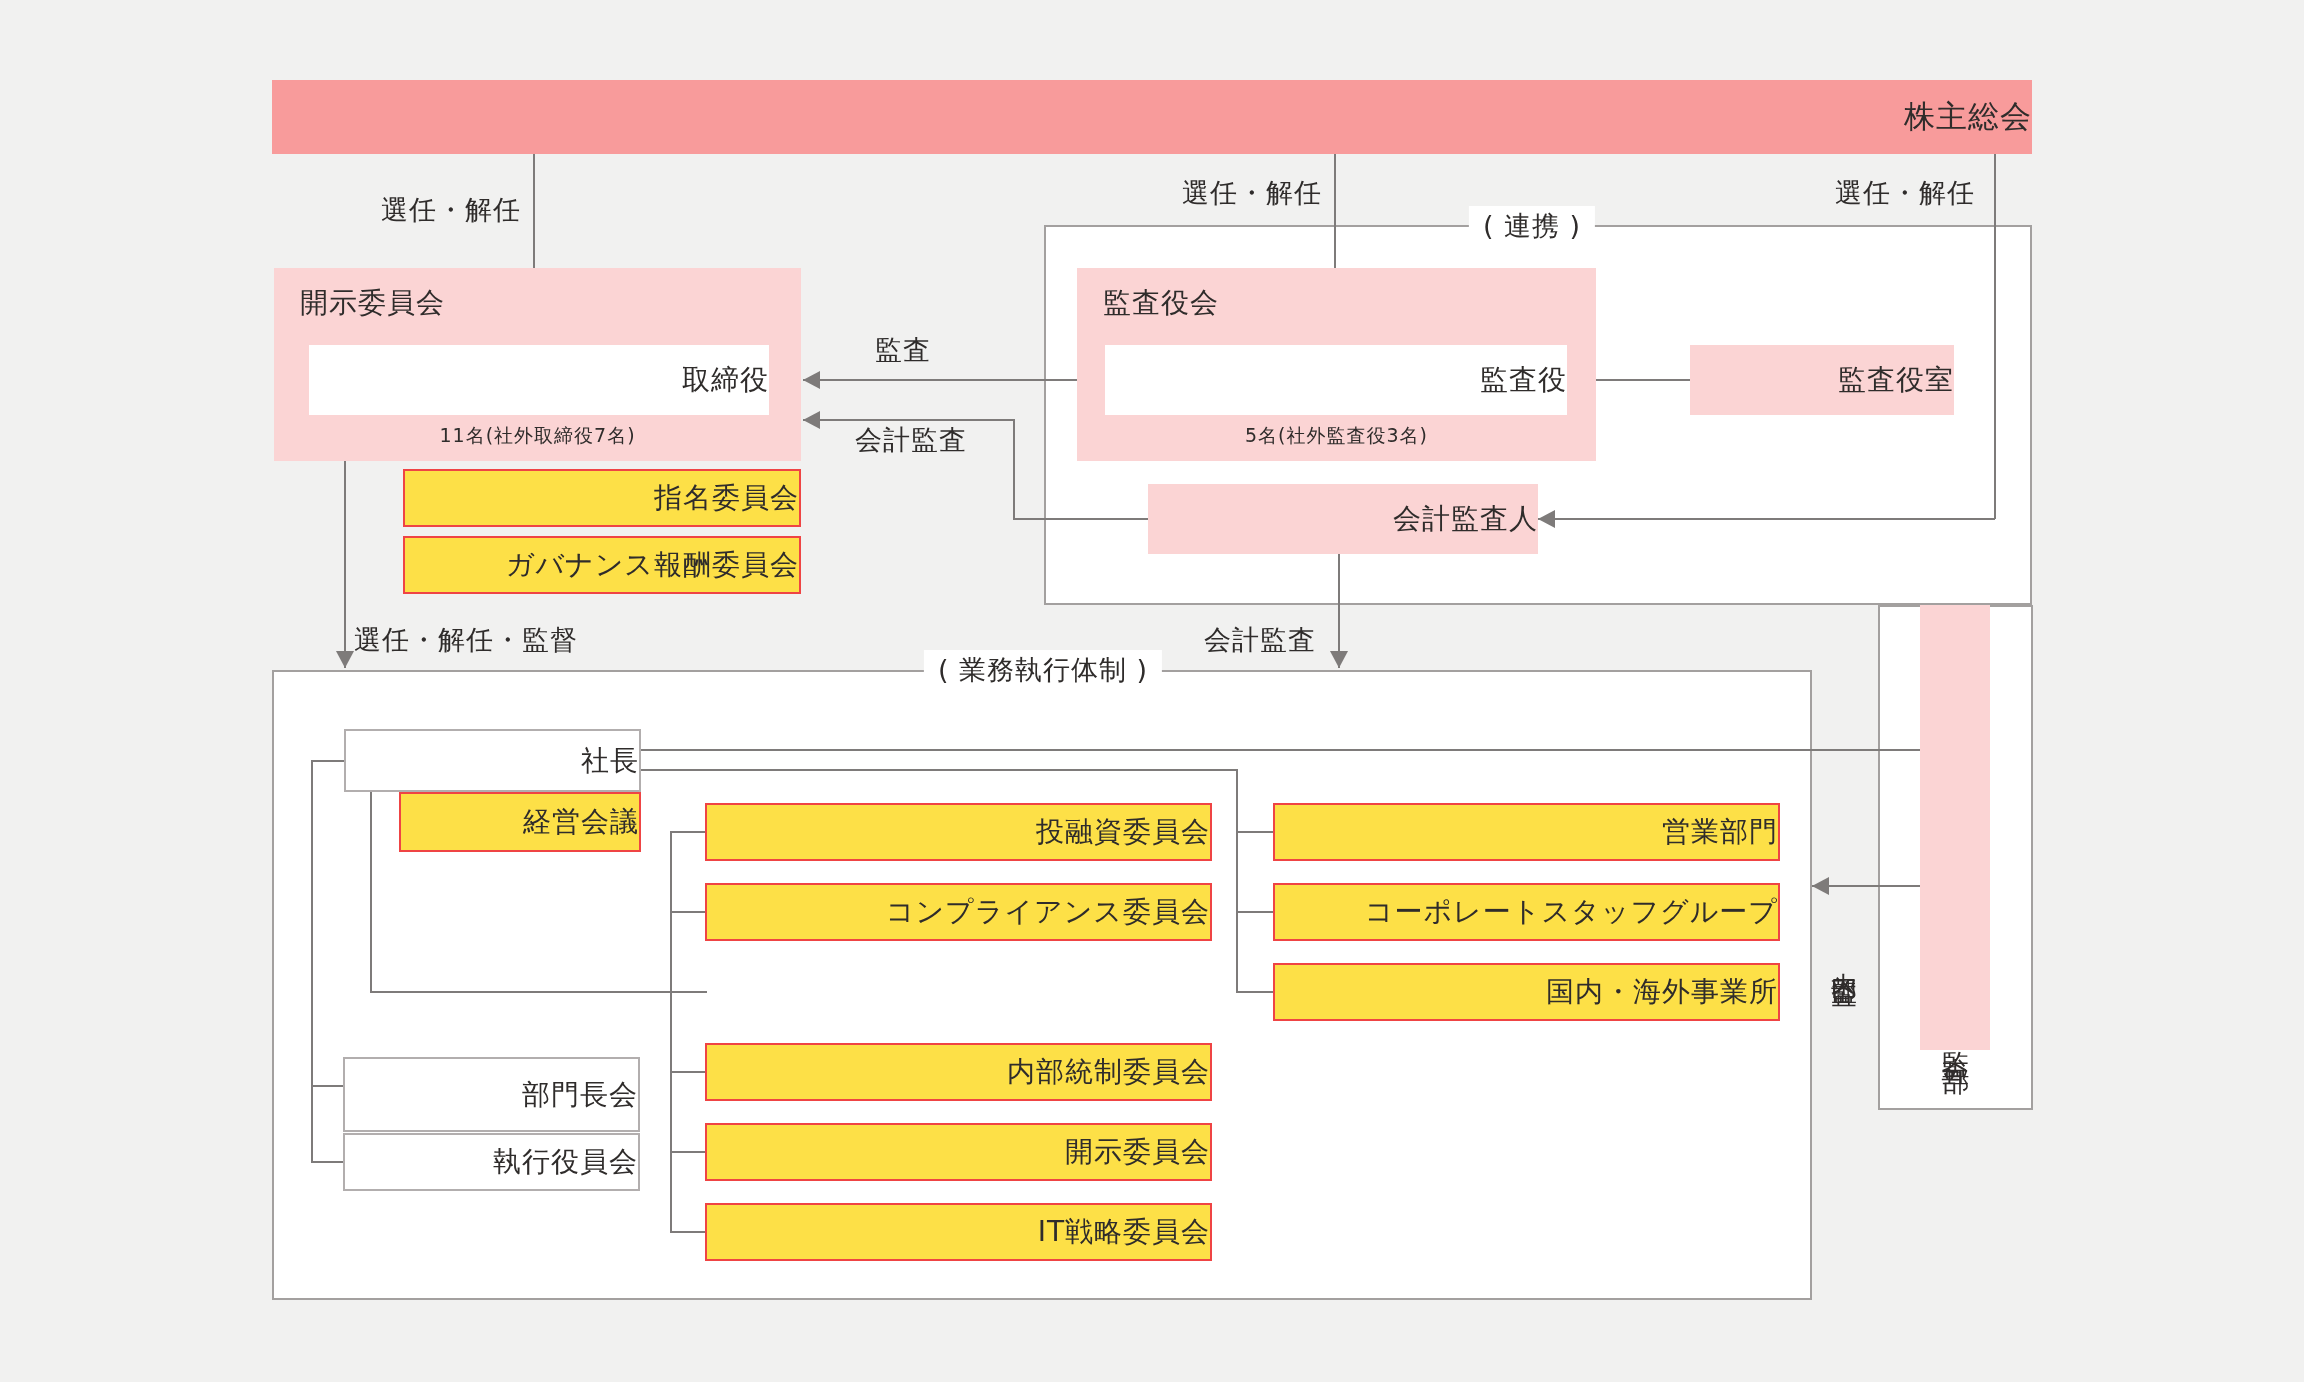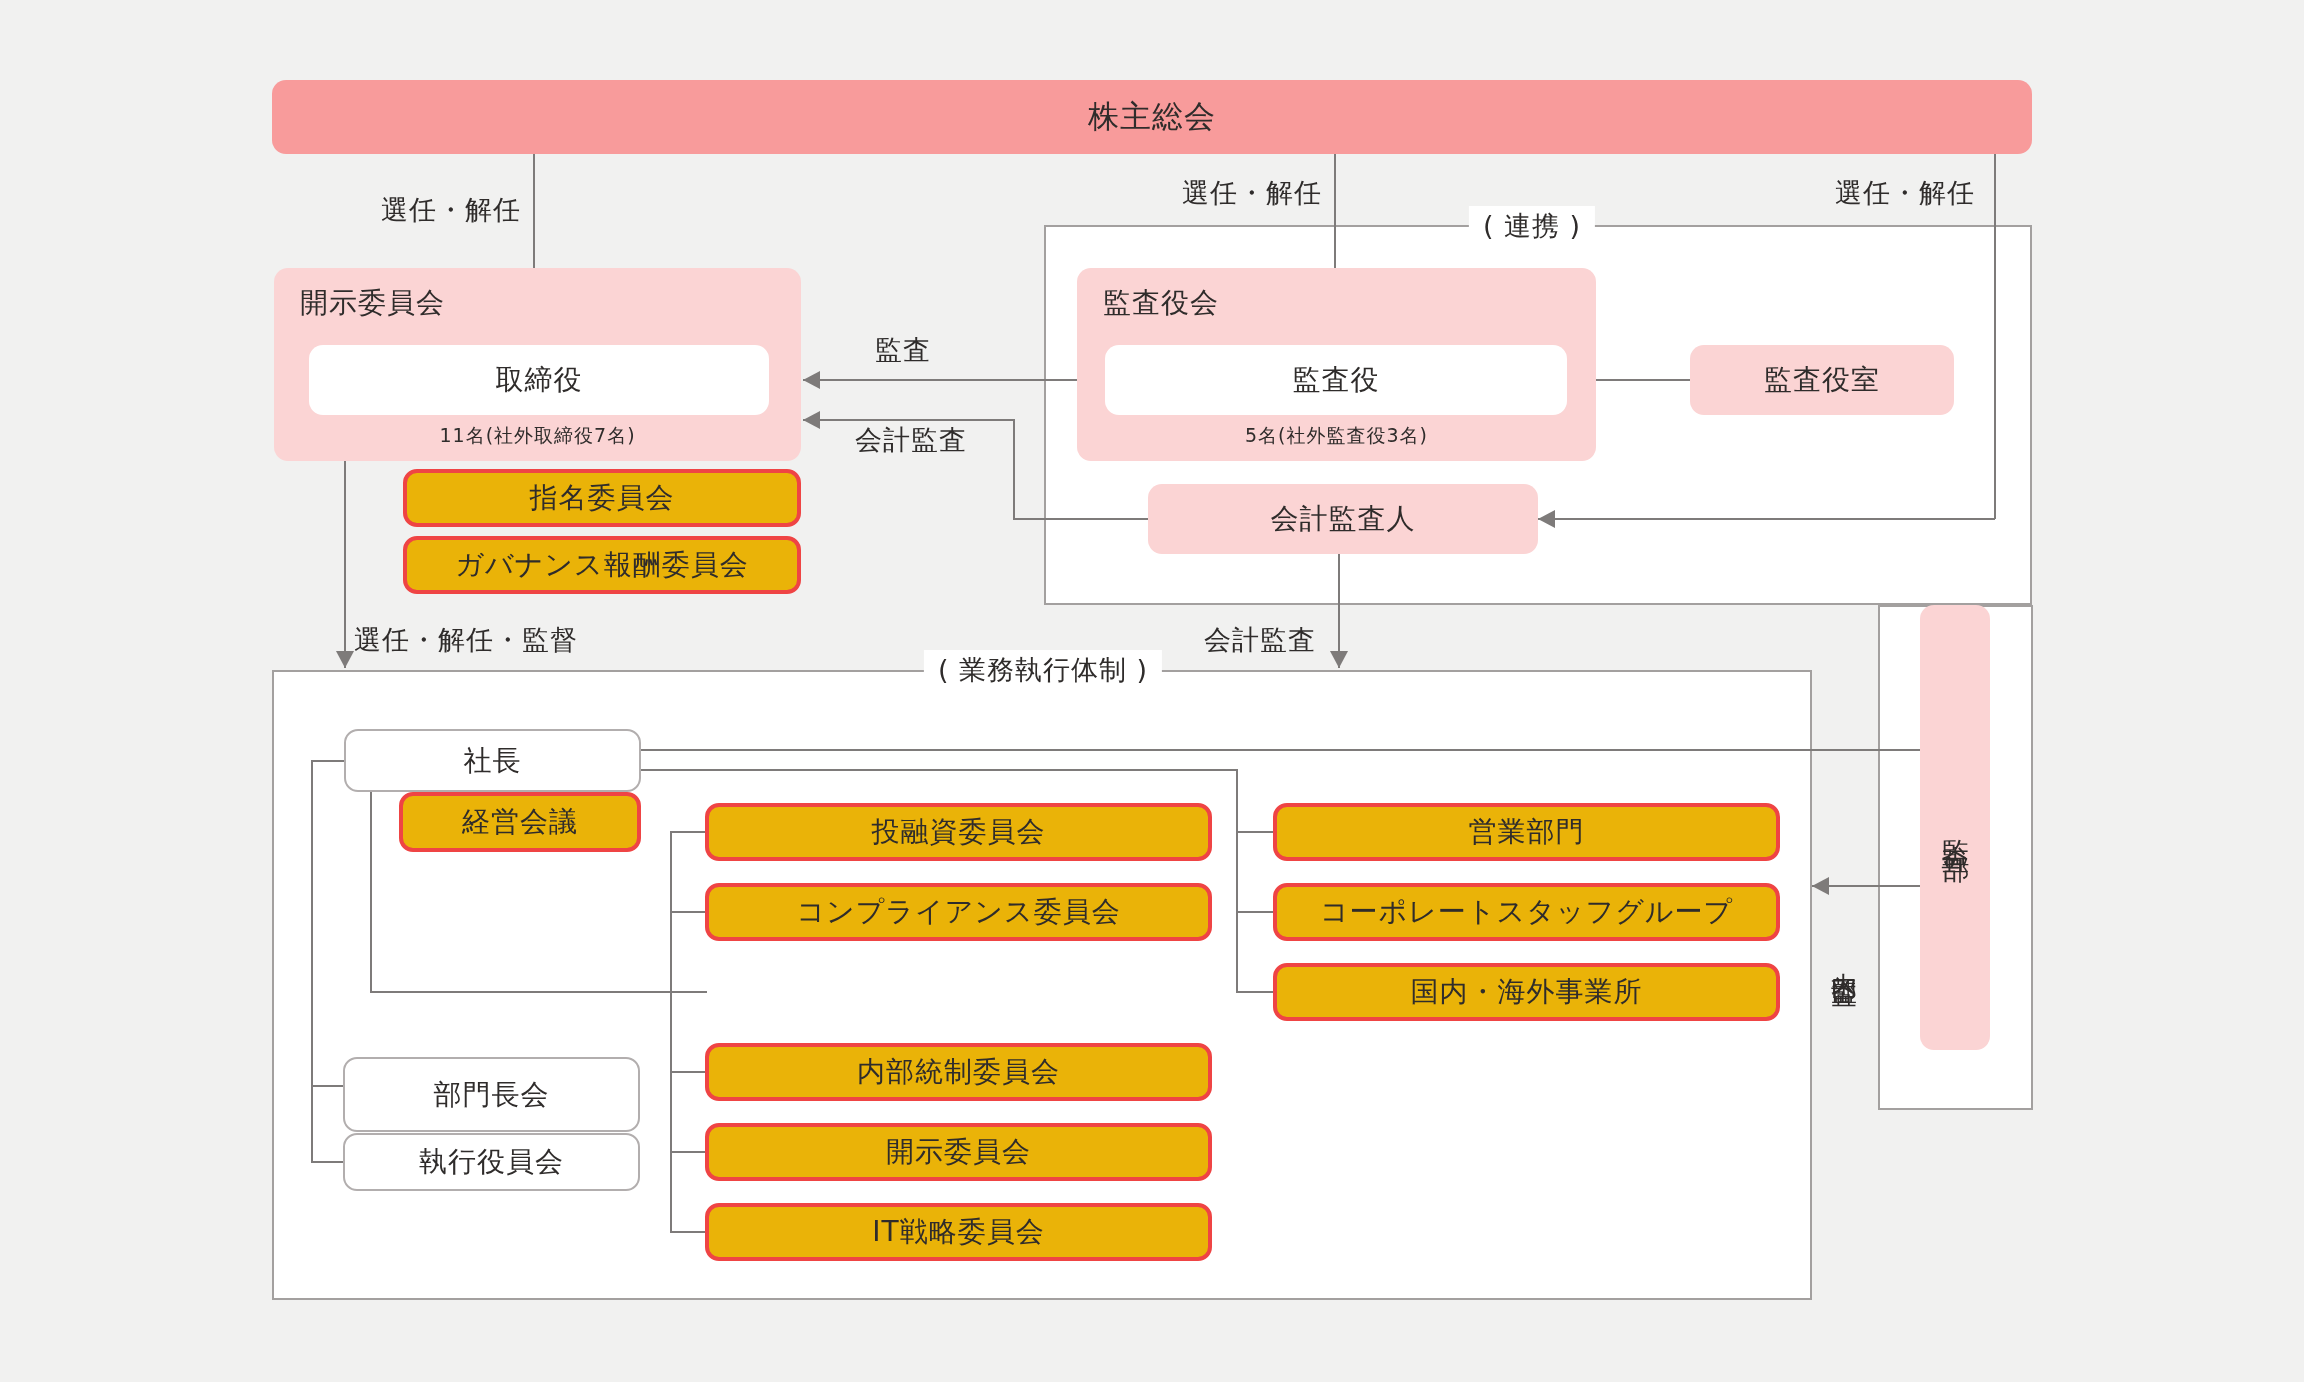--- a/index.html
+++ b/index.html
@@ -3,26 +3,26 @@
 <meta charset="utf-8">
 <style>
   html,body{margin:0;padding:0;background:#e9e8e7;}
   #canvas{
     position:relative;width:2304px;height:1382px;overflow:hidden;
     background:#f1f1f0;
     font-family:"DejaVu Sans","Liberation Sans",sans-serif;
     color:#2f2c2b;
   }
   .box{
-    position:absolute;display:flex;align-items:center;justify-content:center;
-    box-sizing:border-box;font-size:28px;letter-spacing:1px;text-align:center;border-radius:14px;
+    position:absolute;display:flex;align-items:center;justify-content:flex-end;
+    box-sizing:border-box;font-size:28px;letter-spacing:1px;text-align:center;
   }
   .banner{background:#f89b9b;font-size:31px;}
   .med{background:#fbd4d4;}
-  .pale{background:#eab308;border:4px solid #ef4444;}
+  .pale{background:#fde047;border:2px solid #ef4444;}
   .whitebox{background:#ffffff;}
   .whitebordered{background:#ffffff;border:2px solid #b2aeae;}
   .container-box{position:absolute;background:#ffffff;border:2px solid #a3a09f;box-sizing:border-box;}
   .corner-title{position:absolute;left:26px;top:16px;font-size:28px;letter-spacing:1px;}
   .note{position:absolute;left:0;right:0;bottom:12px;text-align:center;font-size:19px;letter-spacing:1px;}
   .hline,.vline{position:absolute;background:#7e7b7a;}
   .hline{height:2px;}
   .vline{width:2px;}
   .lbl{position:absolute;font-size:27px;letter-spacing:1px;white-space:nowrap;transform:translate(-50%,-50%);}
   .lbl-bg{background:#ffffff;padding:2px 14px;}

